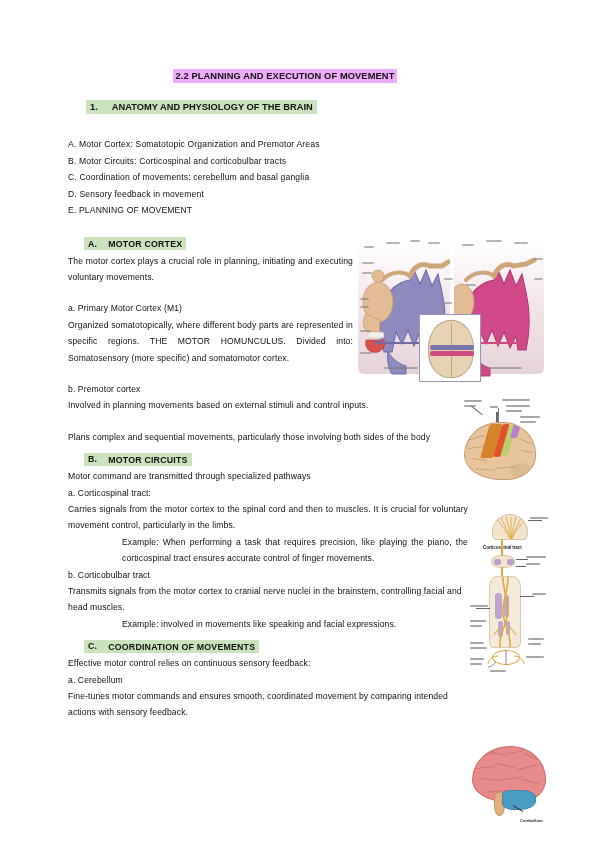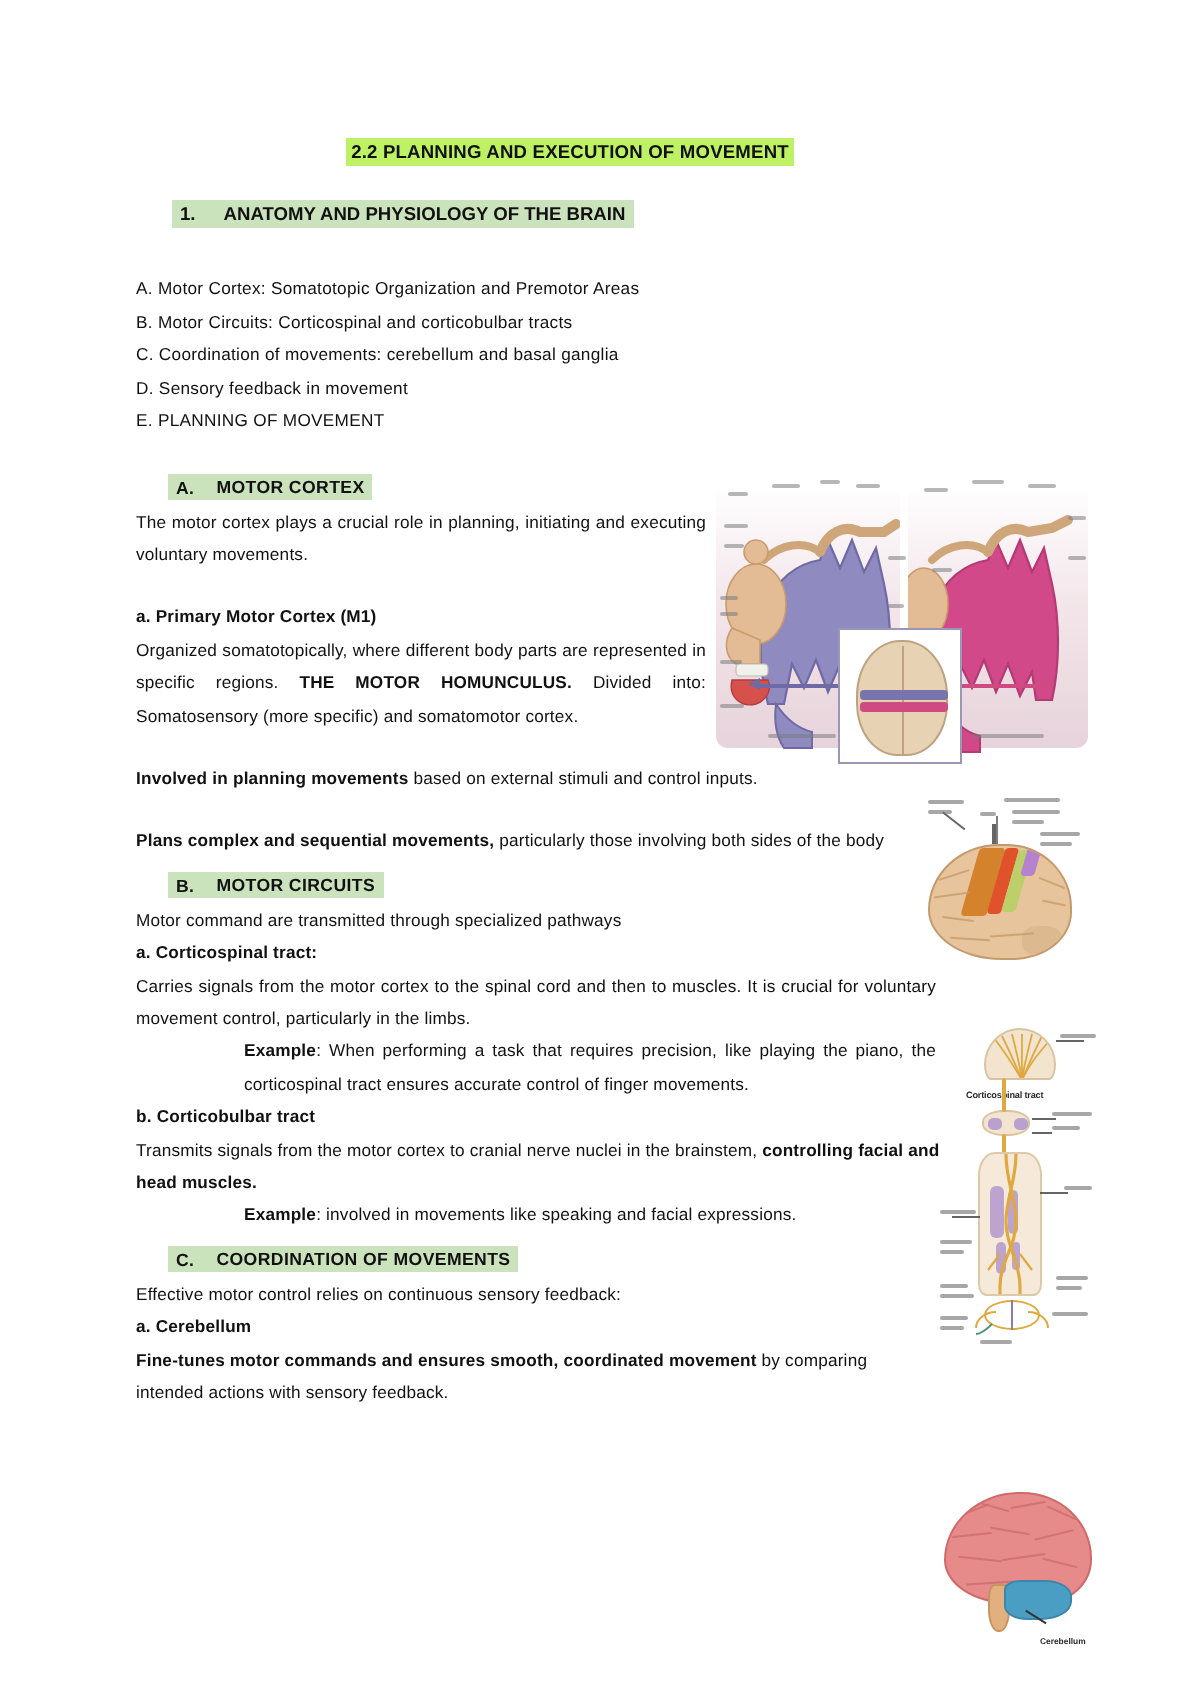--- a/index.html
+++ b/index.html
@@ -29,21 +29,21 @@
   .doc-title {
     text-align: center;
     font-size: 9.3px;
     font-weight: bold;
     letter-spacing: .1px;
     margin: 0;
     padding-top: 71px;
     padding-left: 24px;
   }
   .doc-title span.hl {
-    background: #bef264;
+    background: #f0abfc;
     padding: 2px 3px 2px 3px;
   }
   .sec1 {
     font-size: 9.3px;
     font-weight: bold;
     margin: 0;
     padding-top: 21px;
     padding-left: 18px;
   }
   .sec1 span.hl {
@@ -75,21 +75,21 @@
   .subhead .ltr { margin-right: 11px; }
 
   p.body {
     margin: 0;
     font-size: 8.6px;
     line-height: 16.4px;
     letter-spacing: .1px;
     text-align: justify;
   }
   p.body.nowrapish { text-align: left; }
-  .b { font-weight: bold; }
+  .b { font-weight: normal; }
   .indent { padding-left: 54px; }
   .gap-s  { height: 9px; }
   .gap-m  { height: 15px; }
   .gap-l  { height: 20px; }
 
   
   .fig { position: absolute; }
 
   
   #fig-homunculus { left: 358px; top: 236px; width: 186px; height: 148px; }
@@ -270,20 +270,21 @@
     <div style="height:4px"></div>
     <p class="body" style="width:285px">The motor cortex plays a crucial role in planning, initiating and executing voluntary movements.</p>
 
     <div class="gap-m"></div>
 
     <p class="body b">a. Primary Motor Cortex (M1)</p>
     <p class="body" style="width:285px"><span>Organized somatotopically, where different body parts are represented in specific regions. </span><span class="b">THE MOTOR HOMUNCULUS.</span><span> Divided into: Somatosensory (more specific) and somatomotor cortex.</span></p>
 
     <div class="gap-m"></div>
 
+    <p class="body b">b. Premotor cortex</p>
     <p class="body nowrapish" style="width:395px"><span class="b">Involved in planning movements</span><span> based on external stimuli and control inputs.</span></p>
 
     <div class="gap-m"></div>
 
     <p class="body nowrapish" style="width:402px"><span class="b">Plans complex and sequential movements,</span><span> particularly those involving both sides of the body</span></p>
 
     <div class="gap-s"></div>
 
     <div class="subhead">
       <span class="hl">

